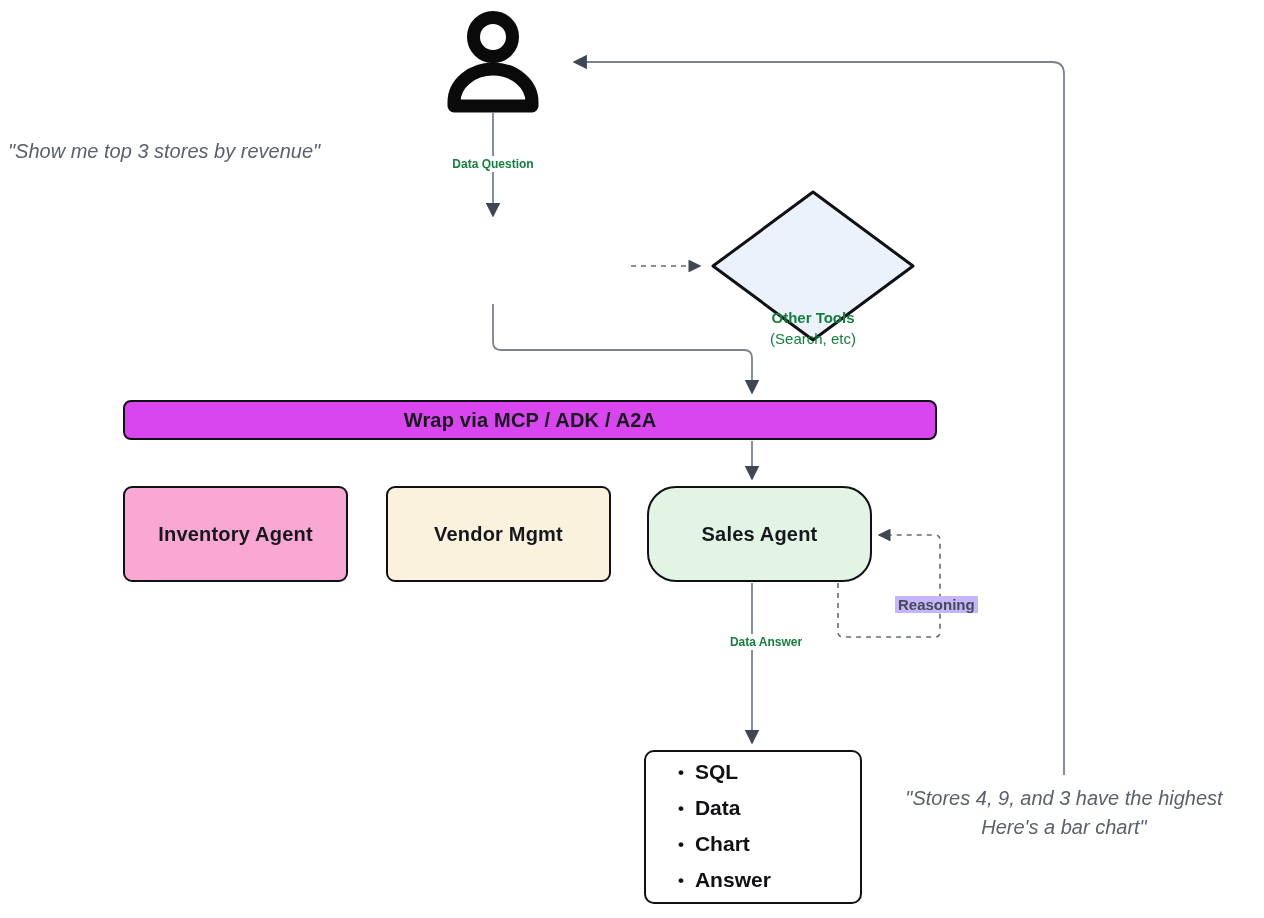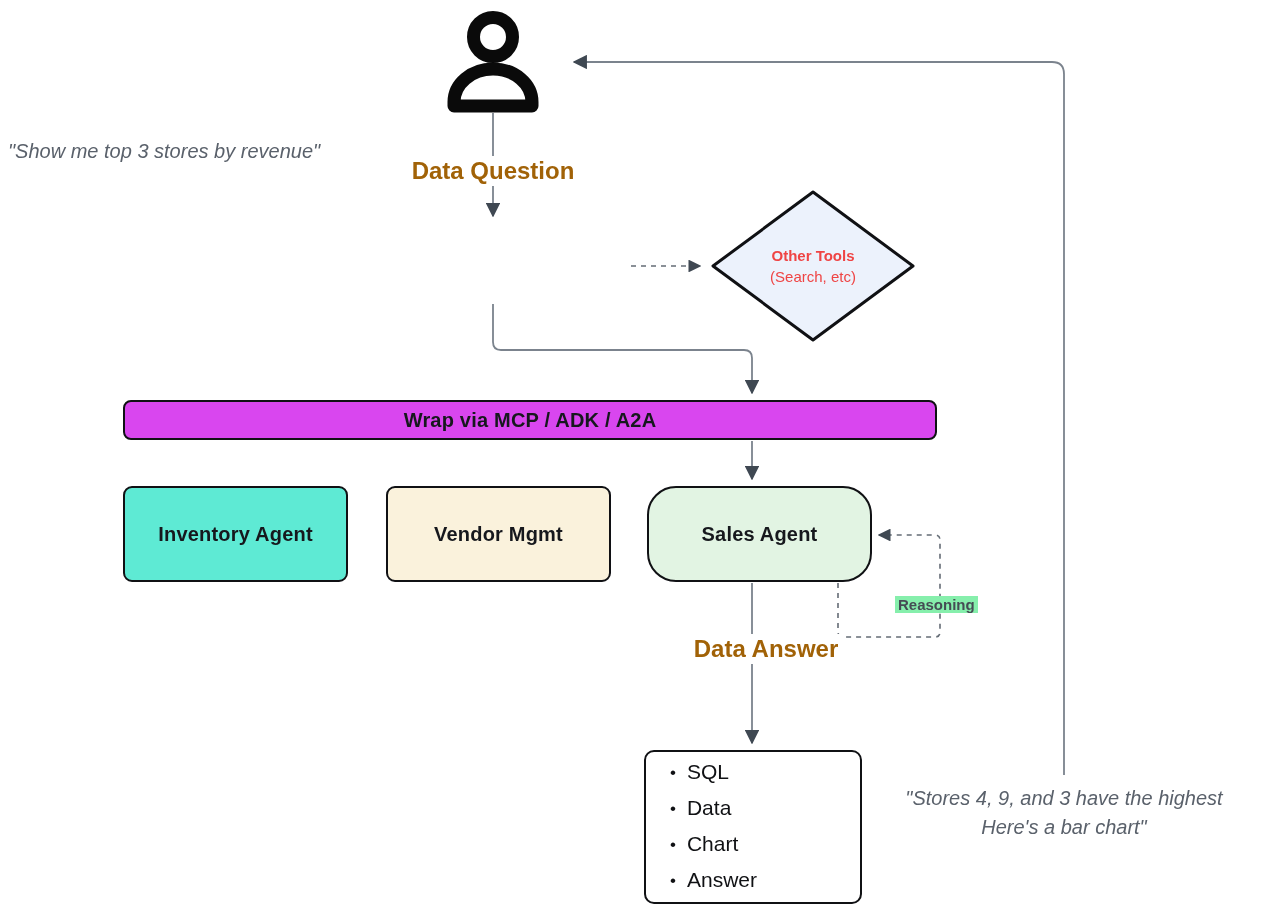--- a/index.html
+++ b/index.html
@@ -18,49 +18,49 @@
     position:absolute;border:2.5px solid #101114;border-radius:9px;
     display:flex;align-items:center;justify-content:center;
     font-weight:700;font-size:20px;letter-spacing:.2px;color:#16181d;
     box-sizing:border-box;text-align:center;
   }
   .bar{border-radius:8px;}
   
   .line-label{
     position:absolute;transform:translateX(-50%);
     background:#ffffff;padding:1px 7px;
-    font-weight:700;font-size:24px;color:#a16207;white-space:nowrap;
+    font-weight:700;font-size:12px;color:#15803d;white-space:nowrap;
   }
   .small-label{
     position:absolute;font-weight:700;font-size:15px;color:#454c54;white-space:nowrap;
-    background:#86efac;padding:0 3px;text-align:center;
+    background:#c4b5fd;padding:0 3px;text-align:center;
   }
   
   .quote{
     position:absolute;font-style:italic;font-size:20px;color:#5a616b;
     line-height:29px;white-space:nowrap;
   }
   .quote.centered{text-align:center;transform:translateX(-50%);}
   
   #diamond-wrap{position:absolute;left:703px;top:183px;width:220px;height:166px;}
   #diamond-text{
     position:absolute;left:703px;top:183px;width:220px;height:166px;
-    display:flex;flex-direction:column;align-items:center;justify-content:center;
-    text-align:center;line-height:21px;font-size:15px;color:#ef4444;
+    display:flex;flex-direction:column;align-items:center;justify-content:flex-end;
+    text-align:center;line-height:21px;font-size:15px;color:#15803d;
   }
   #diamond-text .t{font-weight:700;}
   
   #output-box{
     position:absolute;left:644px;top:750px;width:218px;height:154px;
     border:2.5px solid #101114;border-radius:10px;background:#ffffff;
     box-sizing:border-box;display:flex;align-items:center;
   }
   #output-box ul{
-    list-style:none;margin:8px;padding:0 0 0 16px;
-    font-size:21px;line-height:34px;color:#101114;font-weight:400;
+    list-style:none;margin:16px;padding:0 0 0 16px;
+    font-size:21px;line-height:34px;color:#101114;font-weight:700;
   }
   #output-box li::before{content:"•";font-size:17px;margin-right:11px;position:relative;top:-1px;}
 </style>
 </head>
 <body>
 
 <div id="canvas">
 
   <svg id="wires" width="1264" height="918" viewBox="0 0 1264 918">
     <defs>
@@ -92,21 +92,21 @@
   </svg>
   <div id="diamond-text">
     <div class="t">Other Tools</div>
     <div>(Search, etc)</div>
   </div>
 
   <div class="node bar" style="left: 123px; top: 400px; width: 814px; height: 40px; background-color: #d946ef;">
     <span>Wrap via MCP / ADK / A2A</span>
   </div>
 
-  <div class="node" style="left: 123px; top: 486px; width: 225px; height: 96px; background-color: #5eead4;">
+  <div class="node" style="left: 123px; top: 486px; width: 225px; height: 96px; background-color: #f9a8d4;">
     <span>Inventory Agent</span>
   </div>
   <div class="node" style="left: 386px; top: 486px; width: 225px; height: 96px; background-color: rgb(250, 242, 220); text-align: center;">
     <span>Vendor Mgmt</span>
   </div>
   <div class="node" style="left: 647px; top: 486px; width: 225px; height: 96px; background-color: rgb(226, 244, 227); border-radius: 29px;">
     <span>Sales Agent</span>
   </div>
 
   <div class="small-label" style="left:895px;top:596px;">Reasoning</div>

